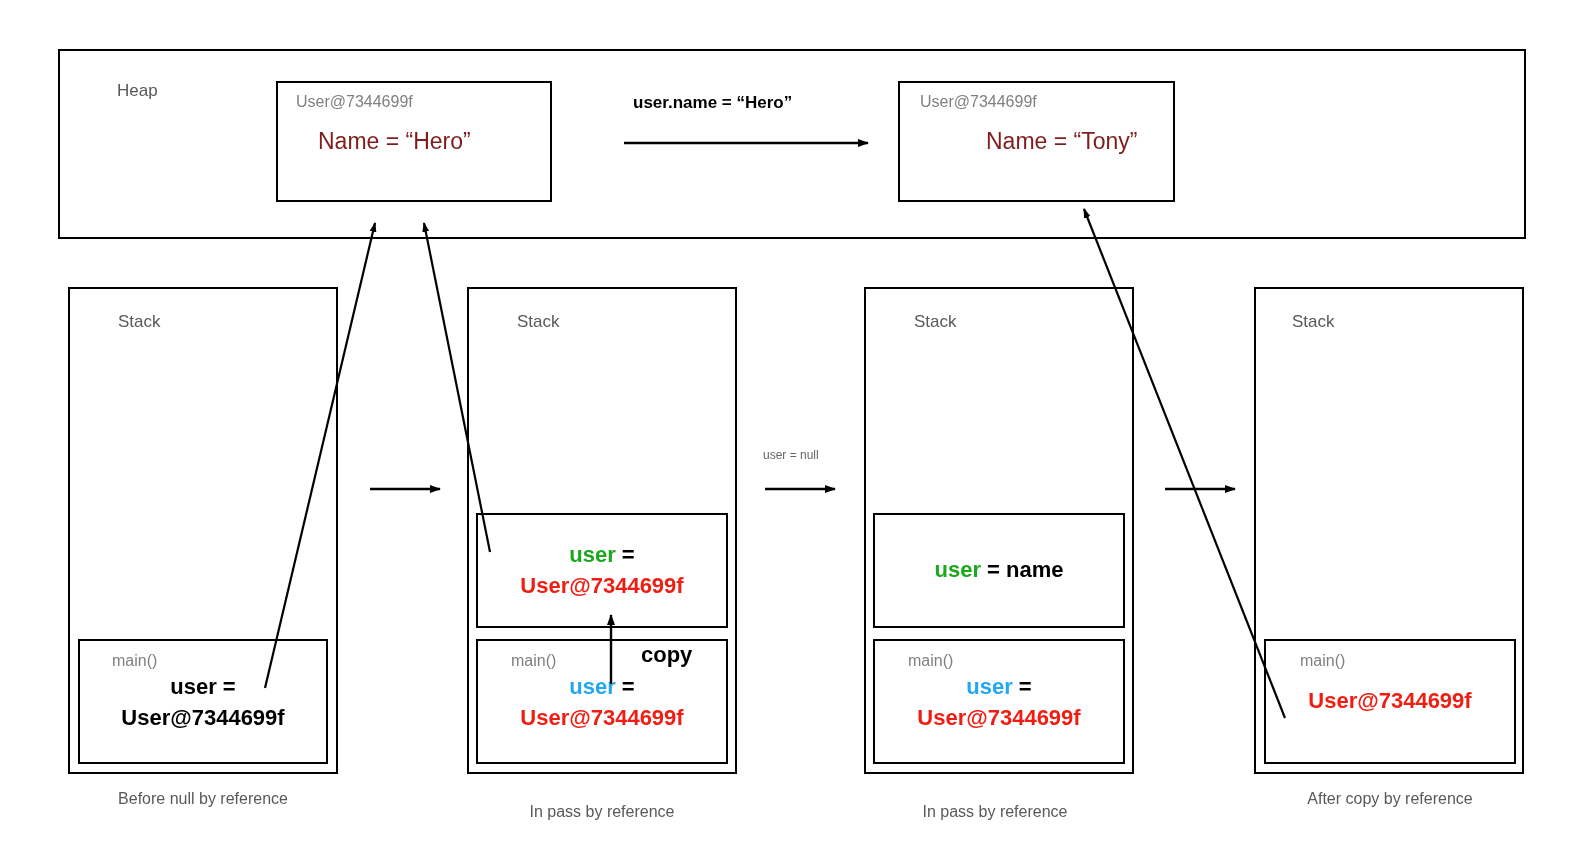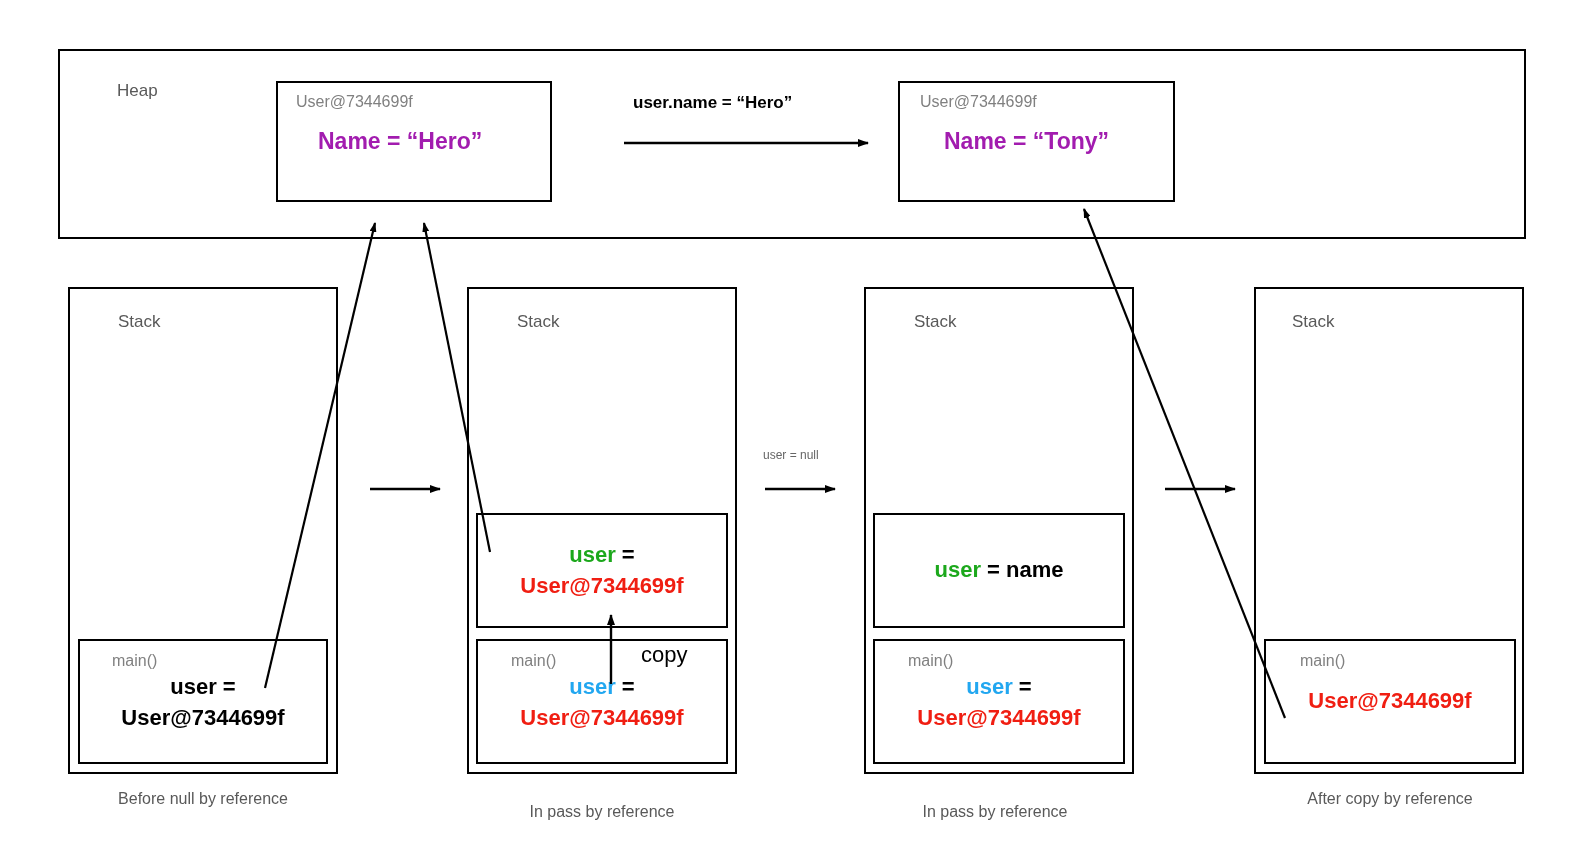--- a/index.html
+++ b/index.html
@@ -31,23 +31,23 @@
   }
   .obj-id {
     position: absolute;
     color: #808080;
     font-size: 16px;
     font-weight: 400;
     white-space: nowrap;
   }
   .obj-value {
     position: absolute;
-    color: #a21caf;
+    color: #7f1d1d;
     font-size: 23px;
-    font-weight: bold;
+    font-weight: normal;
     white-space: nowrap;
   }
   .edge-label {
     position: absolute;
     color: #000000;
     font-size: 17px;
     font-weight: bold;
     white-space: nowrap;
   }
   .edge-label-small {
@@ -76,21 +76,21 @@
     color: #595959;
     font-size: 16px;
     font-weight: 400;
     text-align: center;
     line-height: 1.45;
   }
   .copy-label {
     position: absolute;
     color: #000000;
     font-size: 22px;
-    font-weight: normal;
+    font-weight: bold;
     white-space: nowrap;
   }
   svg.overlay {
     position: absolute;
     left: 0;
     top: 0;
     width: 1586px;
     height: 856px;
     pointer-events: none;
   }
@@ -108,21 +108,21 @@
   <div class="region-label" style="left:117px; top:57px;">Heap</div>
 
   <div class="box" style="left:276px; top:57px; width:276px; height:121px;"></div>
   <div class="obj-id" style="left:296px; top:69px;">User@7344699f</div>
   <div class="obj-value" style="left:318px; top:104px;">Name = “Hero”</div>
 
   <div class="edge-label" style="left:633px; top:69px;">user.name = “Hero”</div>
 
   <div class="box" style="left:898px; top:57px; width:277px; height:121px;"></div>
   <div class="obj-id" style="left:920px; top:69px;">User@7344699f</div>
-  <div class="obj-value" style="left:944px; top:104px;">Name = “Tony”</div>
+  <div class="obj-value" style="left:986px; top:104px;">Name = “Tony”</div>
 
   <div class="box" style="left:68px; top:263px; width:270px; height:487px;"></div>
   <div class="region-label" style="left:118px; top:288px;">Stack</div>
 
   <div class="box" style="left:78px; top:615px; width:250px; height:125px;"></div>
   <div class="frame-name" style="left:112px; top:628px;">main()</div>
   <div class="var-line" style="left:78px; top:650px; width:250px;">
     <span class="t-black">user =</span>
   </div>
   <div class="var-line" style="left:78px; top:681px; width:250px;">

